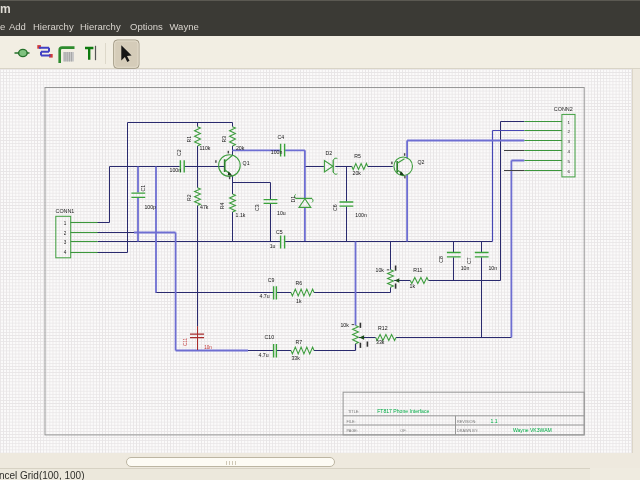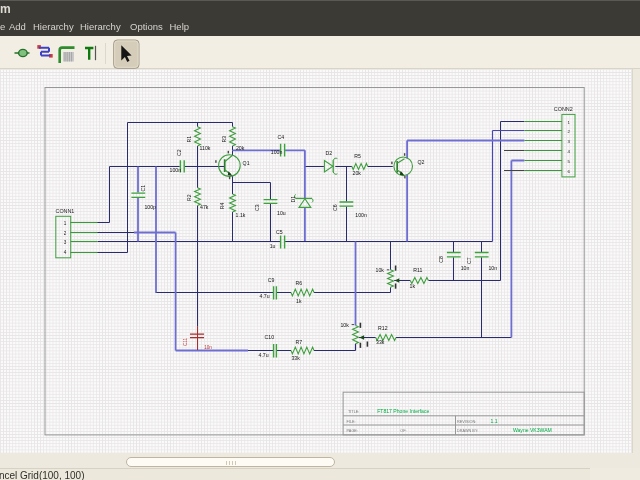--- a/index.html
+++ b/index.html
@@ -30,21 +30,21 @@
 </style></head>
 <body>
 <div id="root">
 <div id="titlebar">
   <span id="wtitle">m</span>
   <span class="menu" style="left:0px">e</span>
   <span class="menu" style="left:9px">Add</span>
   <span class="menu" style="left:33px">Hierarchy</span>
   <span class="menu" style="left:80px">Hierarchy</span>
   <span class="menu" style="left:130px">Options</span>
-  <span class="menu" style="left:169.5px">Help</span>
+  <span class="menu" style="left:169.5px">Wayne</span>
 </div>
 <div id="toolbar"></div>
 <div id="canvas"></div>
 <div id="vscroll"></div>
 <div id="hscroll">
       <div id="hthumb">
         <div style="position:absolute;left:99px;top:2.5px;width:10px;height:4px;background:repeating-linear-gradient(90deg,#cfc8b6 0 1px,transparent 1px 3px)"></div>
       </div>
     </div>
 <div id="statusbar">

